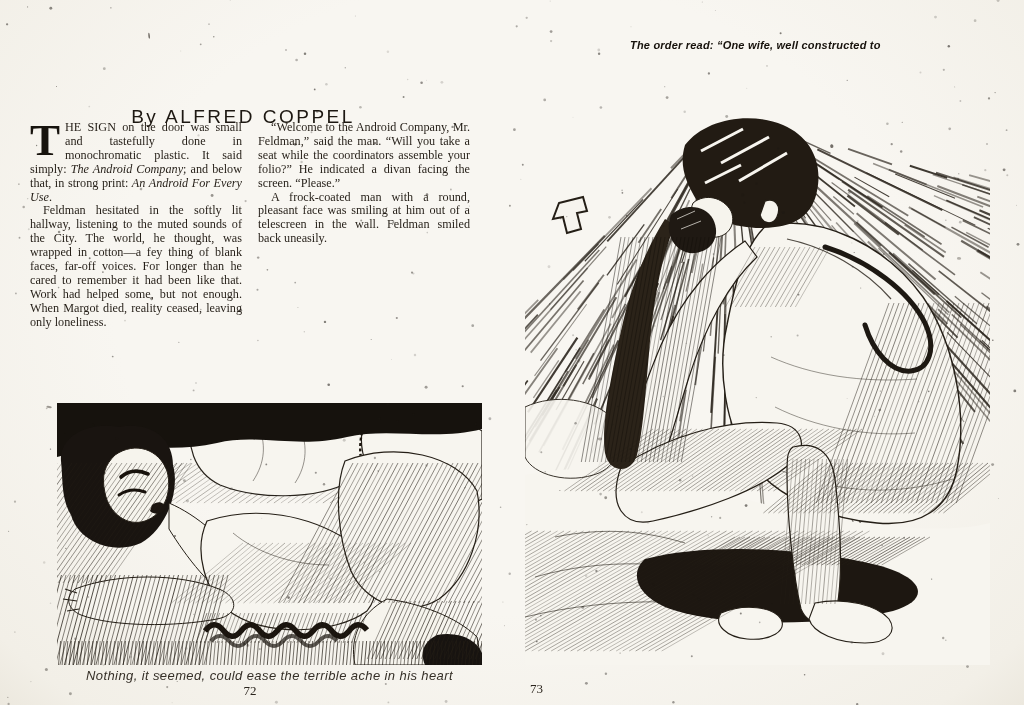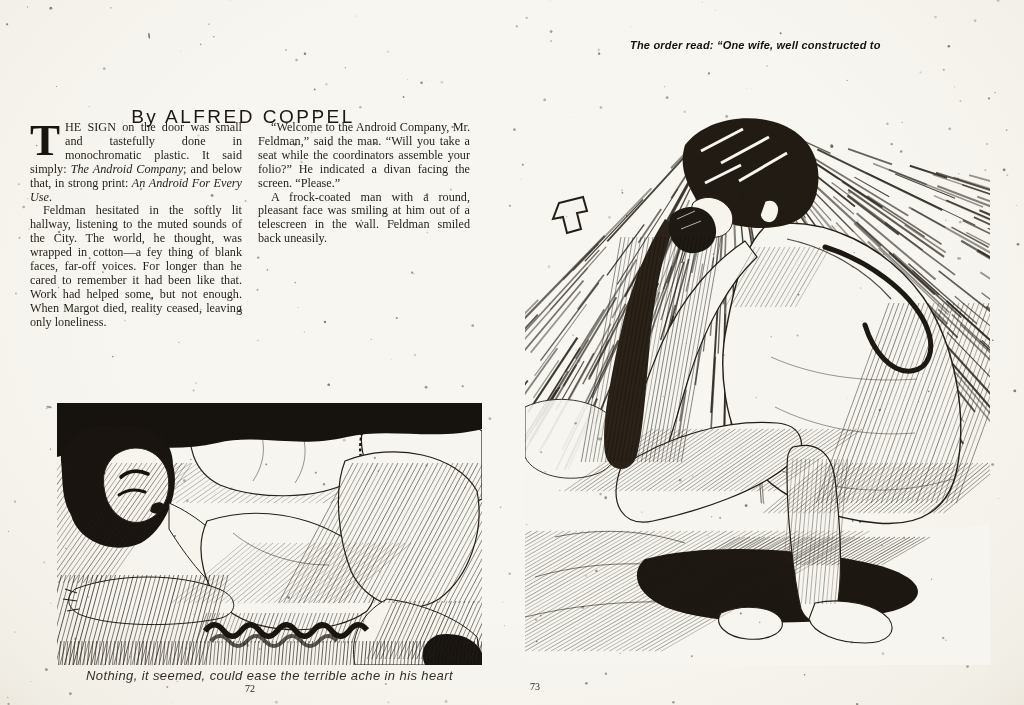--- a/index.html
+++ b/index.html
@@ -31,21 +31,21 @@
   .ital{font-style:italic;}
   .illo{position:absolute;}
   .illo-left{left:57px;top:403px;width:425px;height:262px;}
   .illo-right{left:525px;top:107px;width:465px;height:558px;}
   .illo svg{display:block;width:100%;height:100%;}
   .caption{
     position:absolute;left:57px;top:668px;width:425px;text-align:center;
     font-family:"Liberation Sans",sans-serif;font-style:italic;font-size:13px;
     letter-spacing:.4px;color:#352f27;
   }
-  .pagenum{position:absolute;font-size:10px;color:#2a241d;}
+  .pagenum{position:absolute;font-size:13px;color:#2a241d;}
   .pagenum-left{left:30px;top:683px;width:440px;text-align:center;}
   .pagenum-right{left:530px;top:681px;width:455px;text-align:left;}
   
   .pullquote{
     position:absolute;left:630px;top:32px;width:394px;
     font-family:"Liberation Sans",sans-serif;font-weight:bold;font-style:italic;
     font-size:11px;line-height:27px;letter-spacing:.2px;color:#16110b;
   }
   .speckles{position:absolute;left:0;top:0;width:1024px;height:705px;pointer-events:none;}
 </style>

